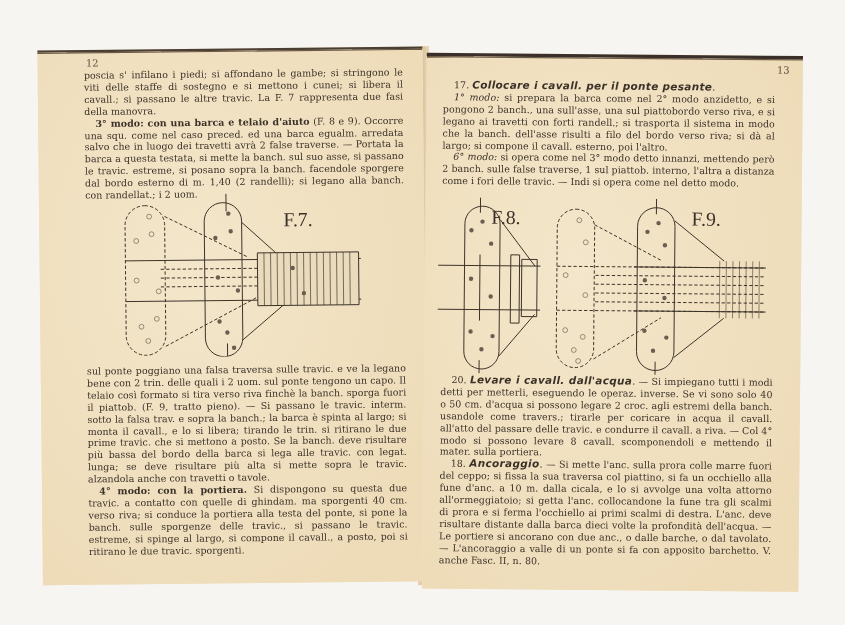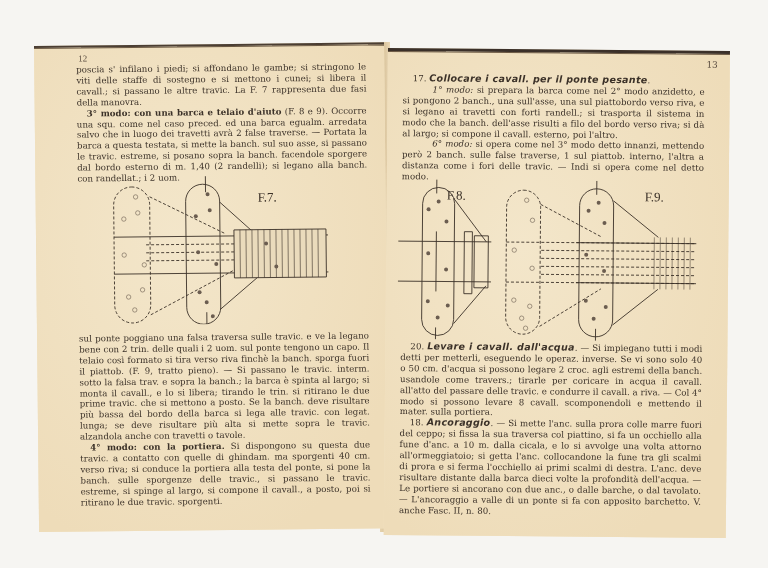--- a/index.html
+++ b/index.html
@@ -28,21 +28,21 @@
     transform: rotate(0.5deg);
     transform-origin: top left;
   }
   .gutter {
     position:absolute; left:380px; top:42px; width:10px; height:490px;
     background:linear-gradient(90deg,#e6d3ae,#dcc7a0 50%,#e9d7b6);
   }
   .pagenum {
     position:absolute; top:6px; font-size:9px; color:#5a4d40;
   }
-  .left .pagenum { left:44px;font-family:Liberation Serif, serif; }
+  .left .pagenum { left:44px; }
   .right .pagenum { right:12px; }
   .text {
     position:absolute;
     font-size:8.6px;
     line-height:10.9px;
     text-align:justify;
     color:#3b3128;
     letter-spacing:0.05px;
   }
   .text p { margin:0; text-indent:10px; }
@@ -50,27 +50,27 @@
   .left .t1 { left:42px; top:17px; width:290px; }
   .left .t2 { left:42px; top:286px; width:290px; }
   .right .t1 { left:15px; top:22px; width:302px; }
   .right .t2 { left:15px; top:290px; width:302px; }
   .bold { font-weight:bold; }
   .heading {
     font-family:"DejaVu Sans", sans-serif;
     font-weight:bold; font-style:italic;
     font-size:9.5px; letter-spacing:0.3px;
   }
-  .ital { font-style:italic;margin-left:20px; }
+  .ital { font-style:italic; }
   .figure { position:absolute; }
   .left .figure { left:70px; top:128px; width:230px; height:150px; }
   .right .figure { left:10px; top:128px; width:305px; height:160px; }
   .figlabel {
     position:absolute; font-family:"Liberation Serif", serif;
-    font-size:13px; color:#3b3128;
+    font-size:18px; color:#3b3128;
   }
 </style>
 </head>
 <body>
 
 <div class="gutter"></div>
 
 <div class="page left">
   <div class="pagenum">12</div>
 
@@ -224,21 +224,21 @@
           <circle cx="136" cy="40" r="2.2"></circle>
           <circle cx="118" cy="70" r="2.2"></circle>
         <circle cx="136" cy="88" r="2.2"></circle>
           <circle cx="118" cy="120" r="2.2"></circle>
           <circle cx="134" cy="126" r="2.2"></circle>
         <circle cx="126" cy="138" r="2.2"></circle>
           <circle cx="130" cy="148" r="2.2"></circle>
       </g>
     </svg>
     <div class="figlabel" style="left:50px; top:8px;">F.8.</div>
-    <div class="figlabel" style="left:248px; top:8px;">F.9.</div>
+    <div class="figlabel" style="left:232px; top:8px;">F.9.</div>
   </div>
 
   <div class="text t2">
     <p>
       <span>20.</span>
       <span class="heading">Levare i cavall. dall'acqua</span><span>. — Si impiegano tutti i modi detti per metterli, eseguendo le operaz. inverse. Se vi sono solo 40 o 50 cm. d'acqua si possono legare 2 croc. agli estremi della banch. usandole come travers.; tirarle per coricare in acqua il cavall. all'atto del passare delle travic. e condurre il cavall. a riva. — Col 4° modo si possono levare 8 cavall. scomponendoli e mettendo il mater. sulla portiera.</span>
     </p>
     <p>
       <span>18.</span>
       <span class="heading">Ancoraggio</span><span>. — Si mette l'anc. sulla prora colle marre fuori del ceppo; si fissa la sua traversa col piattino, si fa un occhiello alla fune d'anc. a 10 m. dalla cicala, e lo si avvolge una volta attorno all'ormeggiatoio; si getta l'anc. collocandone la fune tra gli scalmi di prora e si ferma l'occhiello ai primi scalmi di destra.    L'anc. deve risultare distante dalla barca dieci volte la profondità dell'acqua. — Le portiere si ancorano con due anc., o dalle barche, o dal tavolato. — L'ancoraggio a valle di un ponte si fa con apposito barchetto.    V. anche Fasc. II, n. 80.</span>

